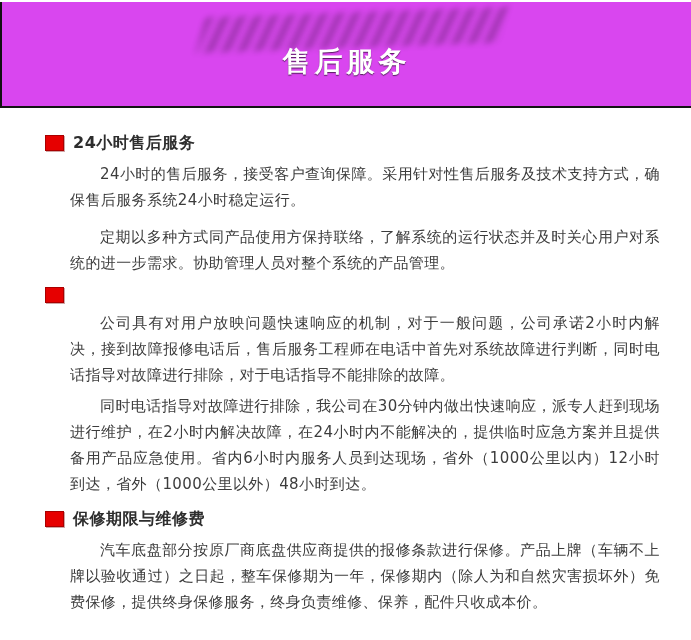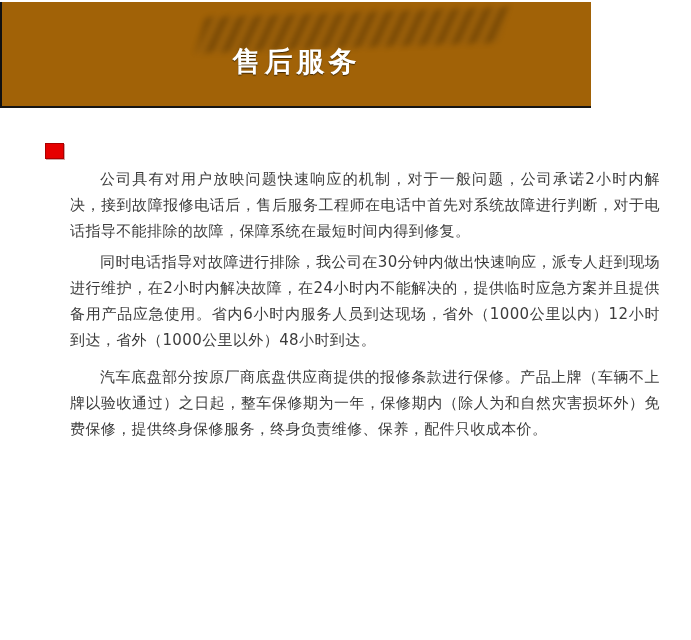--- a/index.html
+++ b/index.html
@@ -9,24 +9,24 @@
     min-height: 640px;
     margin: 0 auto;
     font-family: "DejaVu Sans", "Liberation Sans", sans-serif;
     position: relative;
     overflow: hidden;
   }
 
   
   .banner {
     position: relative;
-    width: 591px;
+    width: 691px;
     height: 106px;
     margin-top: 2px;
-    background: #a16207;
+    background: #d946ef;
     border-bottom: 2px solid #141414;
     border-left: 2px solid #111111;
     display: flex;
     align-items: center;
     justify-content: center;
     padding-top: 16px;
     overflow: hidden;
   }
   .banner-watermark {
     position: absolute;
@@ -92,32 +92,48 @@
 </style>
 </head>
 <body>
 
 <header class="banner">
   <div class="banner-watermark"></div>
   <h1 class="banner-title">售后服务</h1>
 </header>
 
 <main class="content">
+  <section class="section">
+    <div class="section-heading">
+      <span class="bullet"></span>
+      <h2 class="section-title">24小时售后服务</h2>
+    </div>
+    <div class="section-body">
+        <p class="para">24小时的售后服务，接受客户查询保障。采用针对性售后服务及技术支持方式，确保售后服务系统24小时稳定运行。</p>
+      </div>
+  </section>
 
   <section class="section">
+    <div class="section-body">
+        <p class="para">定期以多种方式同产品使用方保持联络，了解系统的运行状态并及时关心用户对系统的进一步需求。协助管理人员对整个系统的产品管理。</p>
+      </div>
   </section>
 
   <section class="section">
     <div class="section-heading">
       <span class="bullet"></span>
     </div>
     <div class="section-body">
-        <p class="para">公司具有对用户放映问题快速响应的机制，对于一般问题，公司承诺2小时内解决，接到故障报修电话后，售后服务工程师在电话中首先对系统故障进行判断，对于电话指导不能排除的故障，保障系统在最短时间内得到修复。</p>
+        <p class="para">公司具有对用户放映问题快速响应的机制，对于一般问题，公司承诺2小时内解决，接到故障报修电话后，售后服务工程师在电话中首先对系统故障进行判断，同时电话指导对故障进行排除，对于电话指导不能排除的故障。</p>
         <p class="para">同时电话指导对故障进行排除，我公司在30分钟内做出快速响应，派专人赶到现场进行维护，在2小时内解决故障，在24小时内不能解决的，提供临时应急方案并且提供备用产品应急使用。省内6小时内服务人员到达现场，省外（1000公里以内）12小时到达，省外（1000公里以外）48小时到达。</p>
       </div>
   </section>
 
   <section class="section">
+    <div class="section-heading">
+      <span class="bullet"></span>
+      <h2 class="section-title">保修期限与维修费</h2>
+    </div>
     <div class="section-body">
         <p class="para">汽车底盘部分按原厂商底盘供应商提供的报修条款进行保修。产品上牌（车辆不上牌以验收通过）之日起，整车保修期为一年，保修期内（除人为和自然灾害损坏外）免费保修，提供终身保修服务，终身负责维修、保养，配件只收成本价。</p>
       </div>
   </section>
 </main>
 
 </body></html>

